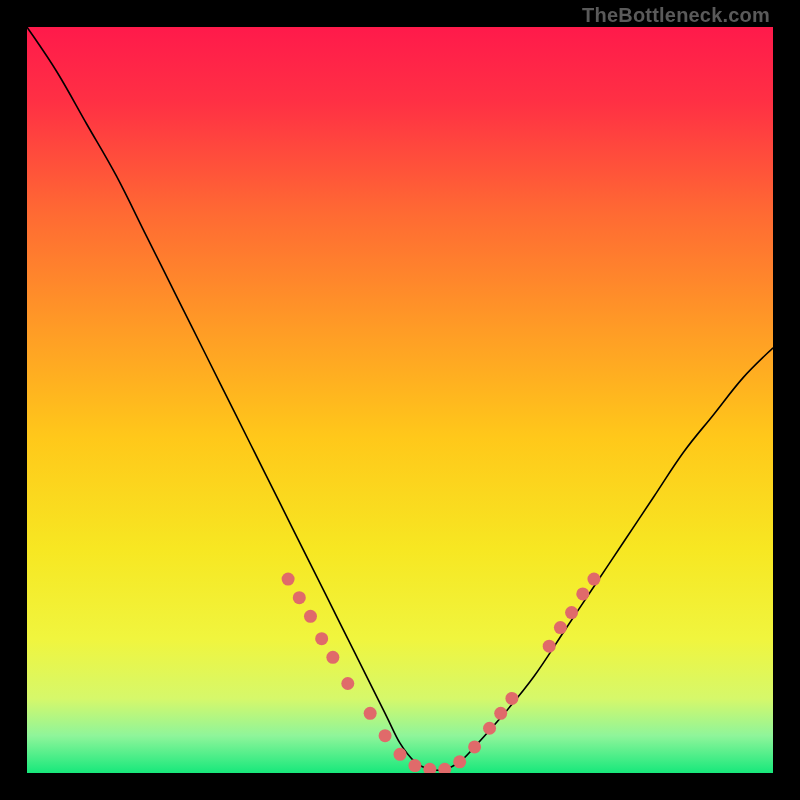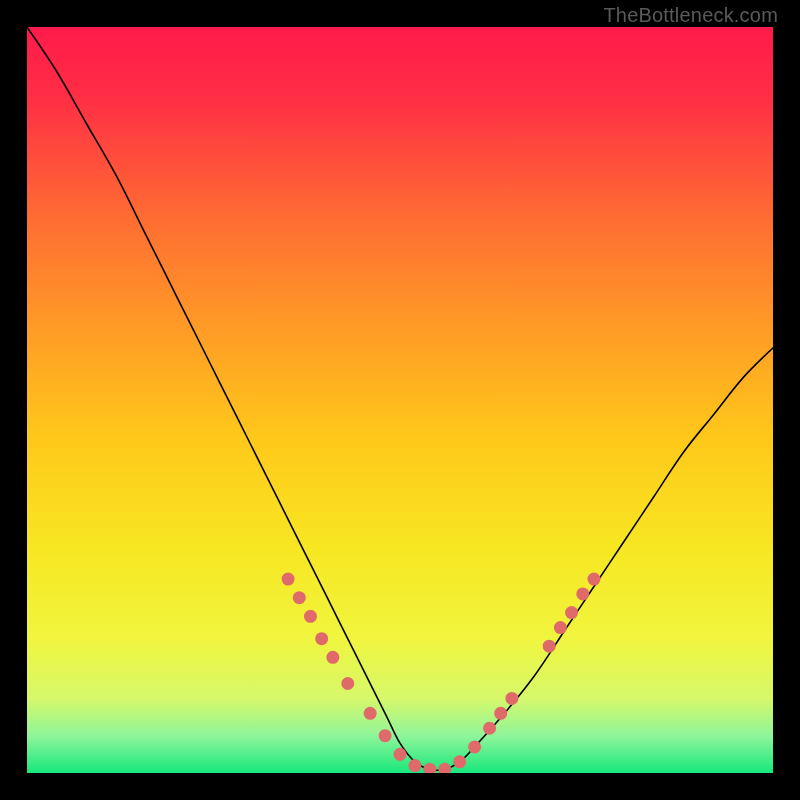--- a/index.html
+++ b/index.html
@@ -23,24 +23,24 @@
     position: absolute;
     left: 27px;
     top: 27px;
     width: 746px;
     height: 746px;
     overflow: hidden;
   }
   .watermark {
     position: absolute;
     top: 4px;
-    right: 22px;
+    right: 30px;
     color: #5a5a5a;
     font-size: 20px;
-    font-weight: 400;
+    font-weight: 700;
     letter-spacing: 0.2px;
     font-family: Arial, Helvetica, sans-serif;
   }
   svg { display: block; }
 </style>
 </head>
 <body>
 
 <div class="frame">
 

